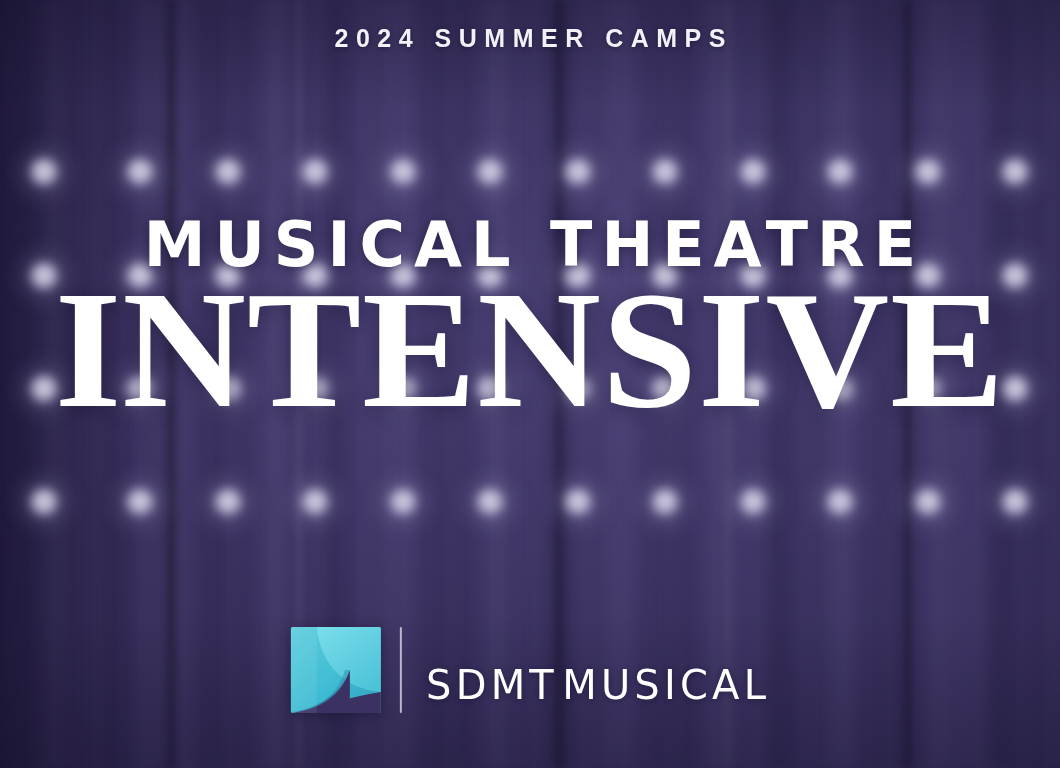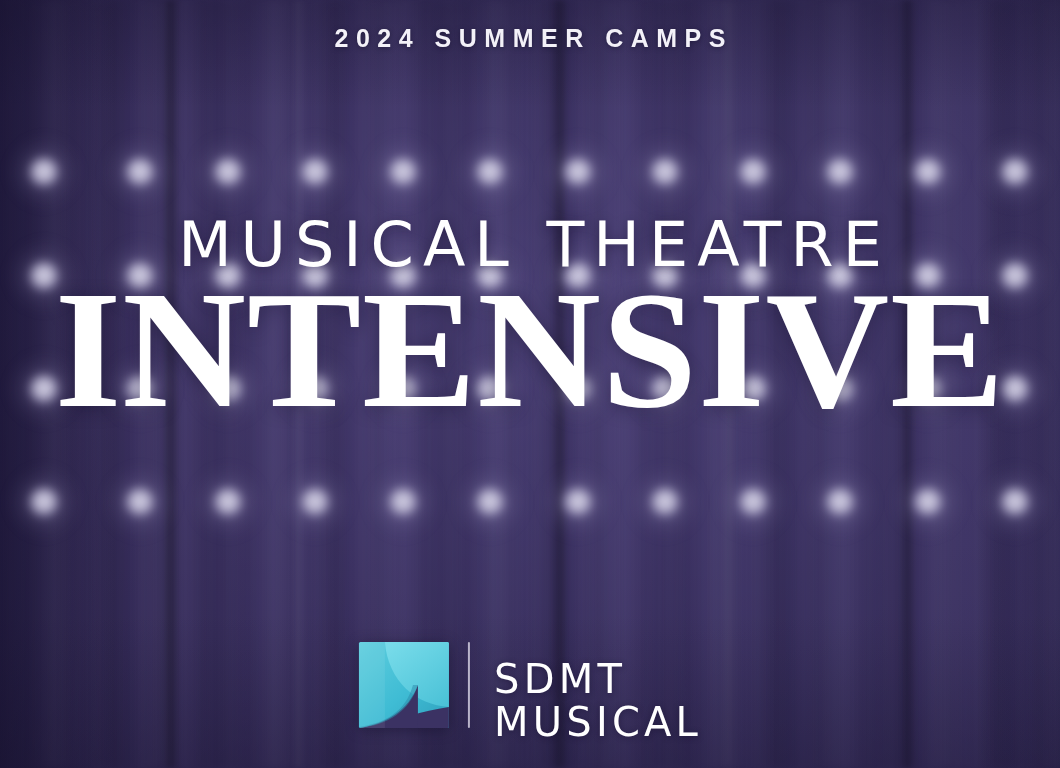--- a/index.html
+++ b/index.html
@@ -152,21 +152,21 @@
     position: absolute;
     left: 0;
     right: 0;
     top: 214px;
     text-align: center;
   }
 
   .line-musical {
     color: #ffffff;
     font-family: "DejaVu Sans", sans-serif;
-    font-weight: 400;
+    font-weight: 700;
     font-size: 62px;
     line-height: 1.0;
     letter-spacing: 0.145em;
     text-indent: 0.145em;
     text-shadow: 0 2px 12px rgba(18,12,40,0.45);
   }
 
   .line-intensive {
     color: #ffffff;
     font-family: "Liberation Serif", "DejaVu Serif", serif;
@@ -200,21 +200,20 @@
   .logo-divider {
     width: 2px;
     height: 86px;
     background: rgba(224,221,236,0.78);
     margin: 0 20px 0 18px;
     border-radius: 1px;
   }
 
   .logo-words {
     display: flex;
-    flex-direction: column;
     justify-content: center;
     line-height: 1.08;
     margin-top: 32px;
   }
   .logo-word {
     color: #ffffff;
     font-family: "DejaVu Sans", sans-serif;
     font-weight: 400;
     font-size: 40px;
     letter-spacing: 0.105em;

